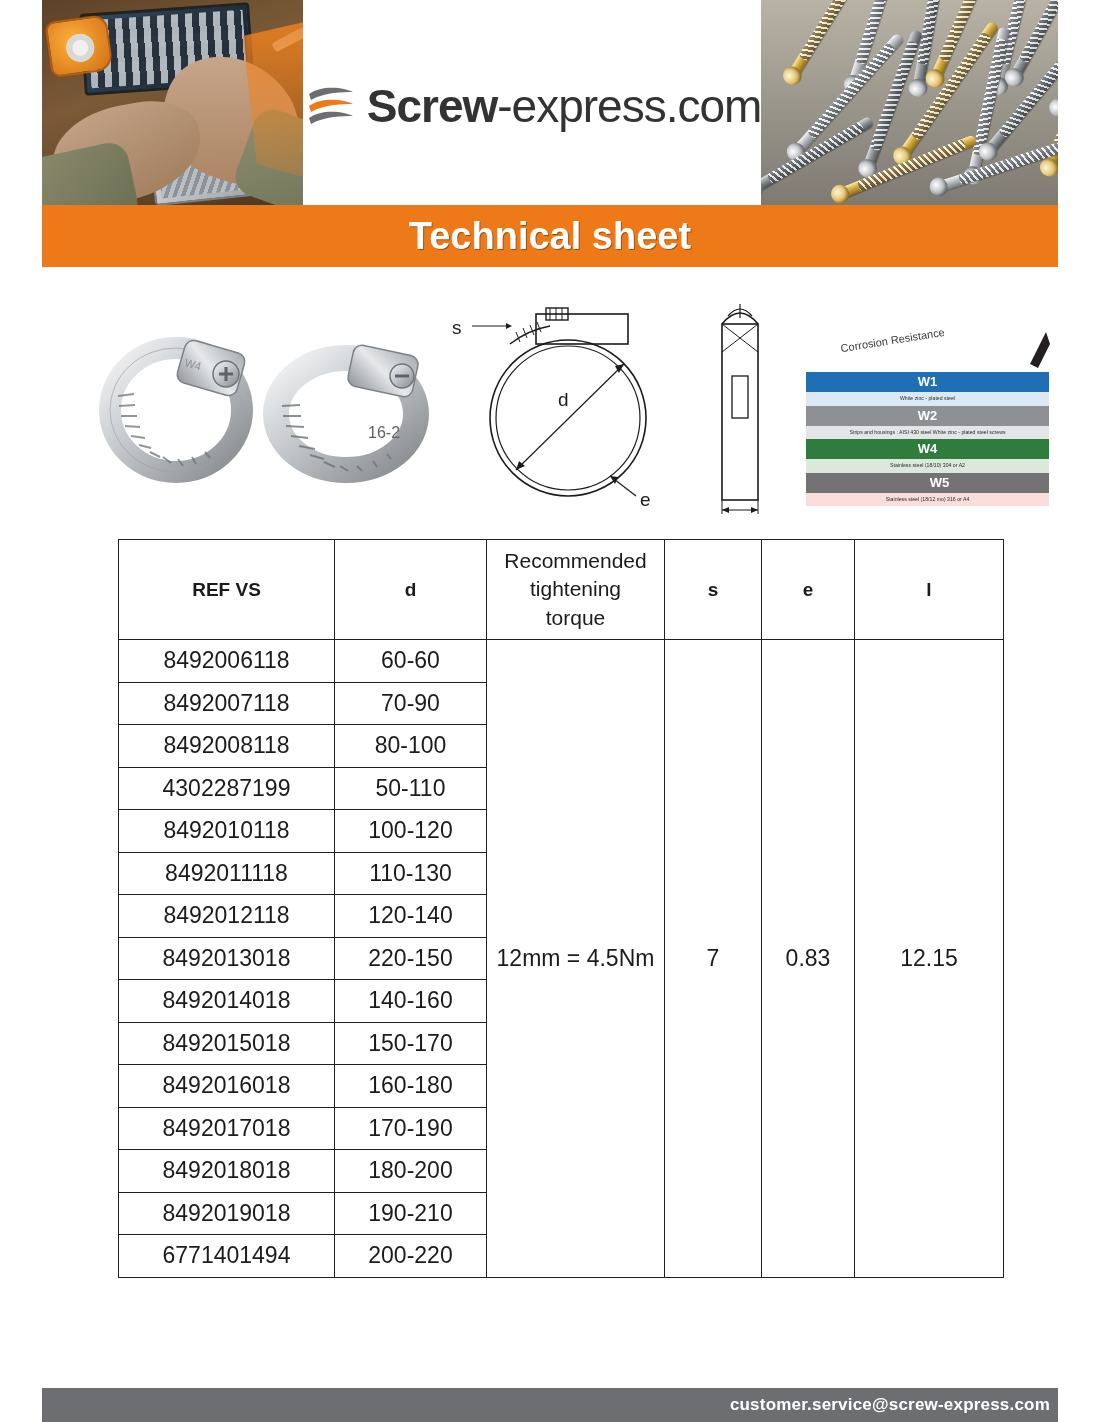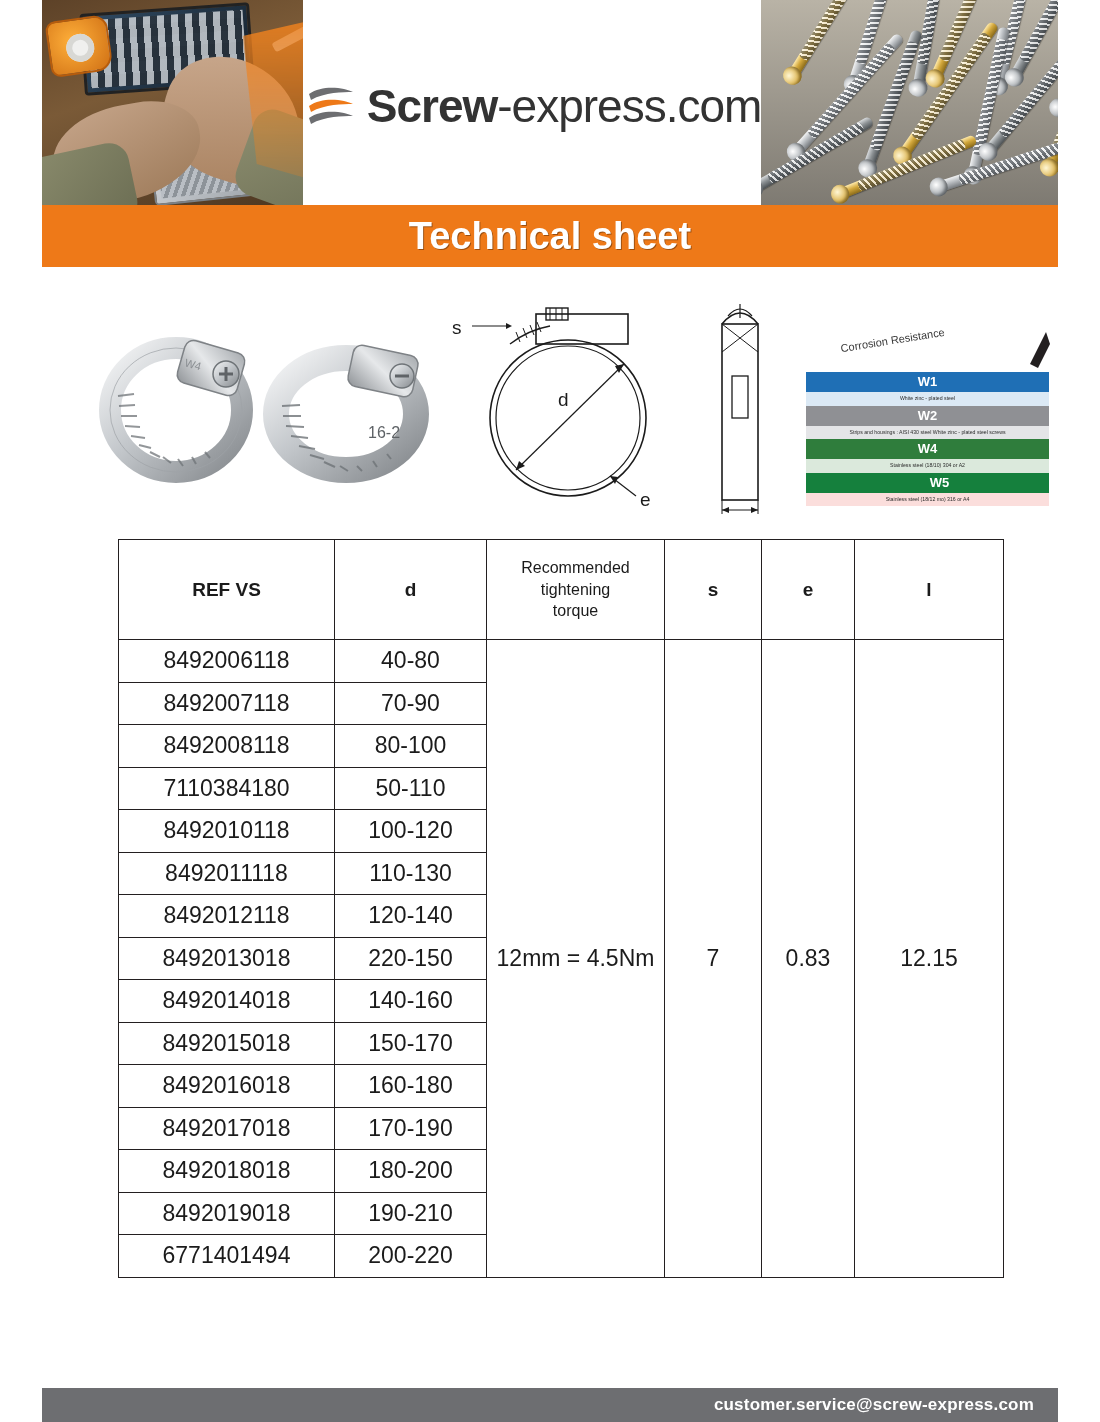--- a/index.html
+++ b/index.html
@@ -198,56 +198,56 @@
     color: #fff; font-weight: bold; font-size: 13px;
     text-align: center; padding: 2px 0 3px;
   }
   .corr-body {
     flex: 1; font-size: 5.2px; line-height: 1.45; text-align: center;
     padding: 3px 2px; color: #2b2b2b;
   }
   .c1 .corr-cap { background: #1f6fb5; } .c1 .corr-body { background: #dbe9f5; }
   .c2 .corr-cap { background: #8f9094; } .c2 .corr-body { background: #e4e5e7; }
   .c3 .corr-cap { background: #2f7d3c; } .c3 .corr-body { background: #dbe9dc; }
-  .c4 .corr-cap { background: #15803d; padding-left: 24px; } .c4 .corr-body { background: #fbdedc; }
+  .c4 .corr-cap { background: #737373; padding-left: 24px; } .c4 .corr-body { background: #fbdedc; }
   .corr-arrow { position: absolute; right: -2px; top: 6px; }
 
   
   table.spec {
     position: absolute;
     left: 118px; top: 539px;
     width: 885px;
     border-collapse: collapse;
     table-layout: fixed;
   }
   table.spec th, table.spec td {
     border: 1.6px solid #231f20;
     text-align: center;
     font-size: 23px;
     color: #1b1b1b;
     padding: 0;
     height: 42.5px;
   }
   table.spec thead th { height: 100px; font-size: 19px; font-weight: bold; }
-  table.spec thead th.rec { font-weight: normal; font-size: 16px; line-height: 1.35; }
+  table.spec thead th.rec { font-weight: normal; font-size: 21px; line-height: 1.35; }
   col.c-ref { width: 216px; }
   col.c-d   { width: 152px; }
   col.c-tq  { width: 178px; }
   col.c-s   { width: 97px; }
   col.c-e   { width: 93px; }
   col.c-l   { width: 149px; }
 
   
   .footer {
     position: absolute;
     left: 42px; top: 1388px;
     width: 1016px; height: 34px;
     background: #6d6e71;
     display: flex; align-items: center; justify-content: flex-end;
-    padding-right: 24px;
+    padding-right: 8px;
   }
   .footer .mail {
     color: #ffffff; font-size: 17px; font-weight: bold;
     letter-spacing: .2px;
   }
 </style>
 </head>
 <body>
 
 <div class="header">
@@ -464,36 +464,36 @@
         <div>torque</div>
       </th>
       <th>s</th>
       <th>e</th>
       <th>l</th>
     </tr>
   </thead>
   <tbody>
     <tr>
       <td>8492006118</td>
-      <td>40-80</td>
+      <td>60-60</td>
       <td rowspan="15">12mm = 4.5Nm</td>
       <td rowspan="15">7</td>
       <td rowspan="15">0.83</td>
       <td rowspan="15">12.15</td>
     </tr>
     <tr>
       <td>8492007118</td>
       <td>70-90</td>
     </tr>
     <tr>
       <td>8492008118</td>
       <td>80-100</td>
     </tr>
     <tr>
-      <td>7110384180</td>
+      <td>4302287199</td>
       <td>50-110</td>
     </tr>
     <tr>
       <td>8492010118</td>
       <td>100-120</td>
     </tr>
     <tr>
       <td>8492011118</td>
       <td>110-130</td>
     </tr>

